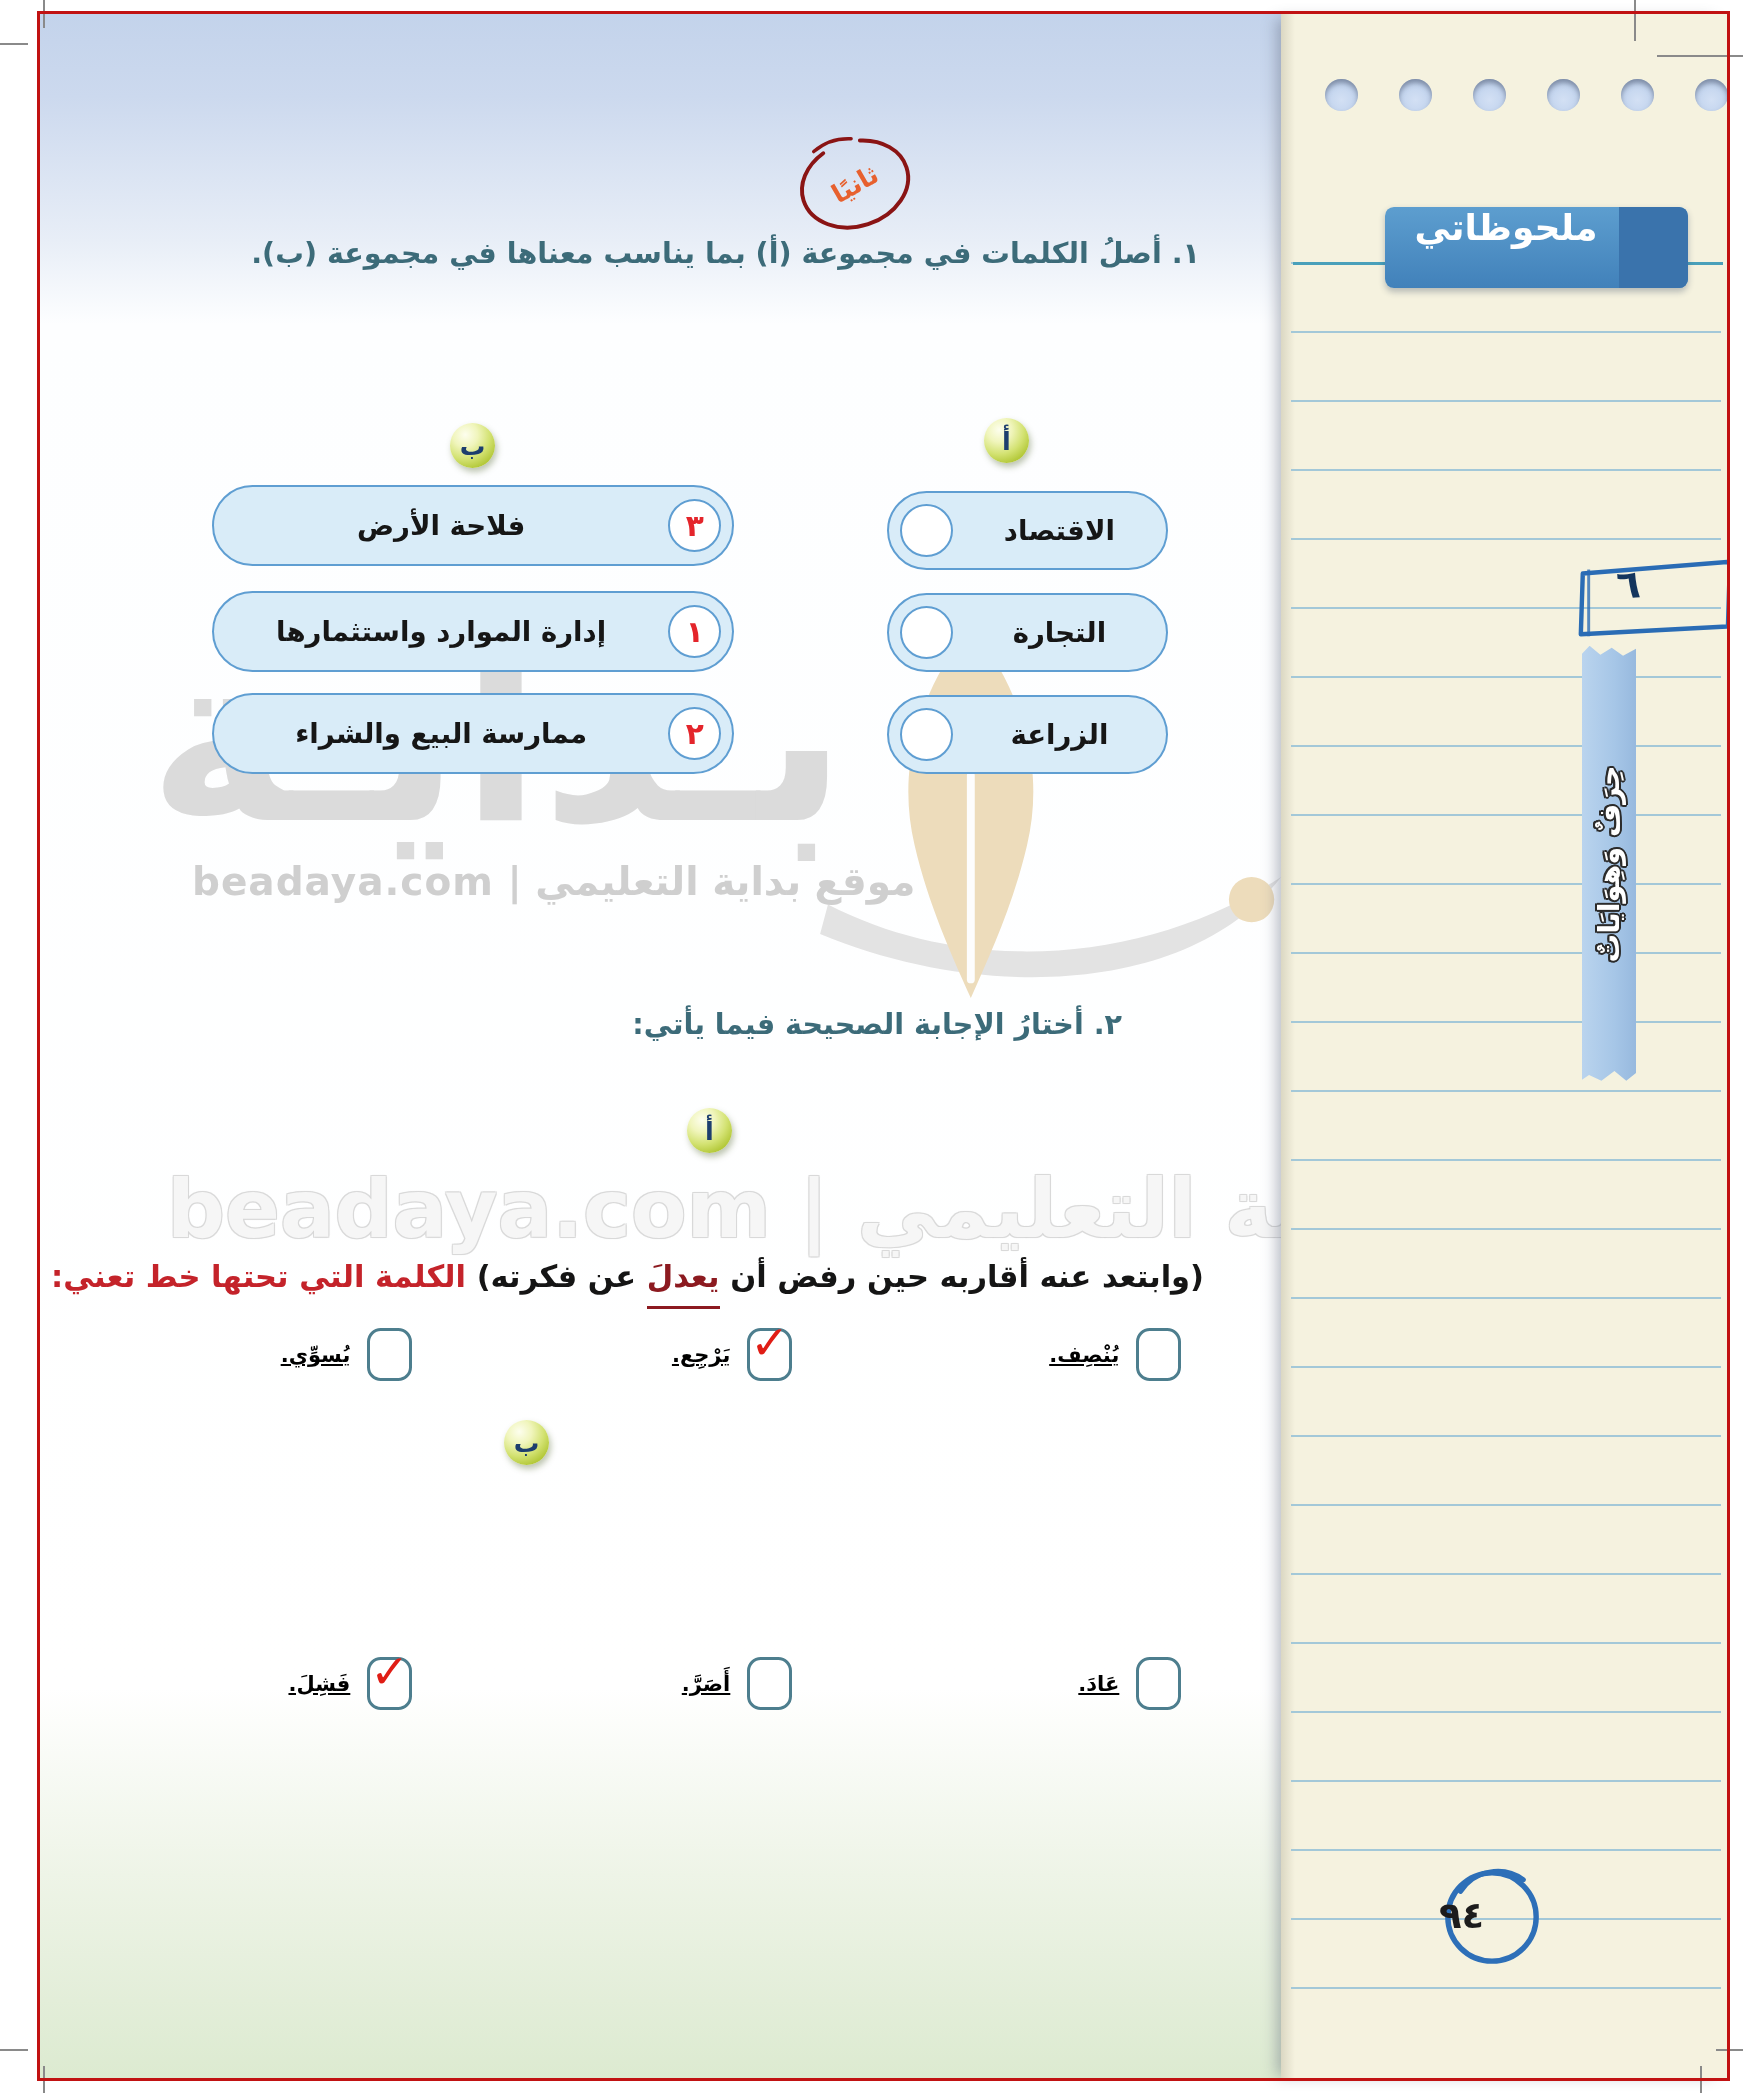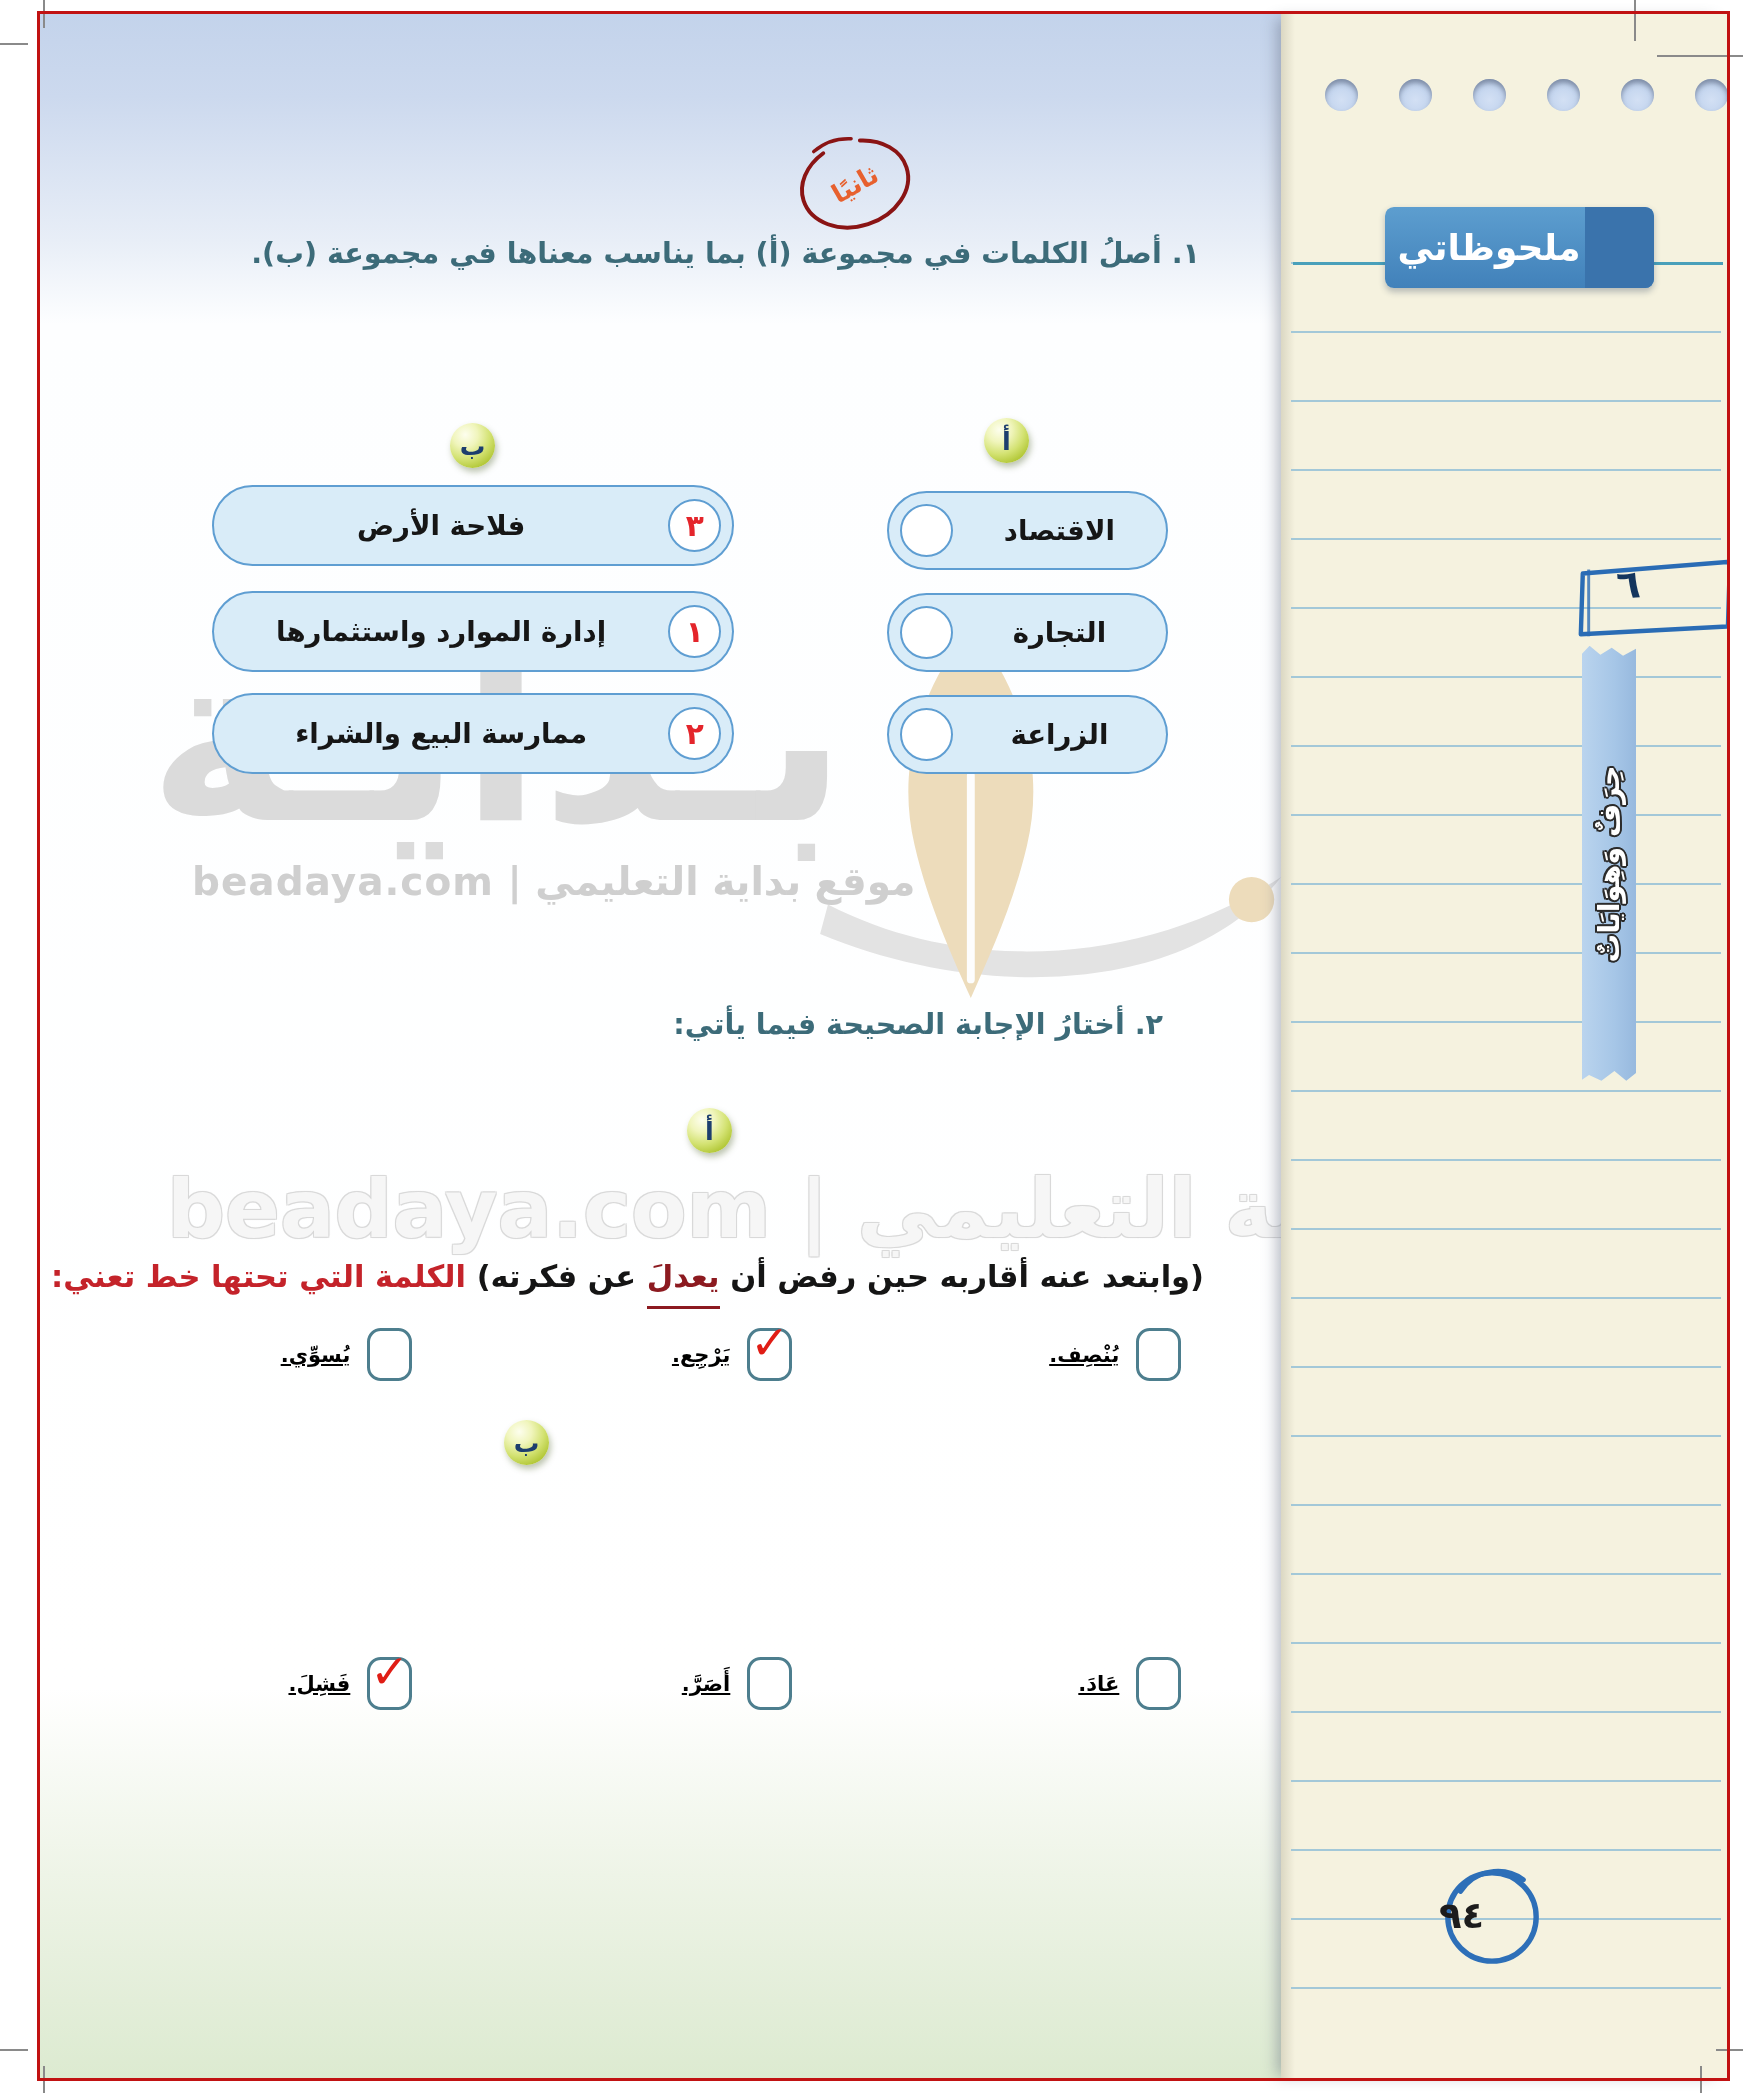--- a/index.html
+++ b/index.html
@@ -62,23 +62,23 @@
   .notebook{position:absolute;left:1281px;top:13.8px;width:446px;height:2067px;background:#f5f2df;z-index:3;
             box-shadow:-8.9px 0 13.8px -4.9px rgba(90,100,120,.45);overflow:hidden;}
   .notebook::before{content:"";position:absolute;left:0;top:0;bottom:0;width:13.8px;
             background:linear-gradient(90deg,rgba(140,135,110,.25),rgba(140,135,110,0));}
   .hole{position:absolute;top:65px;width:32.5px;height:32.5px;border-radius:50%;
         background:radial-gradient(circle at 50% 65%,#d3e0f4,#b6cbe9);
         box-shadow:inset 0 3.9px 4.9px rgba(75,85,110,.55);}
   .nb-lines{position:absolute;left:9.9px;right:5.9px;top:248px;height:1773px;
         background:repeating-linear-gradient(180deg,#a3c8d8 0,#a3c8d8 2px,transparent 2px,transparent 69px);}
   .nb-line-dark{position:absolute;left:11.8px;right:3.9px;top:248px;height:3px;background:#49a0ba;}
-  .nb-badge{position:absolute;left:104px;top:193px;width:269px;height:81px;border-radius:8.9px;
+  .nb-badge{position:absolute;left:104px;top:193px;width:303px;height:81px;border-radius:8.9px;
         background:linear-gradient(180deg,#5d9ecf,#4181ba);box-shadow:0 3.9px 6.9px rgba(40,60,90,.3);
-        display:flex;align-items:center;justify-content:center;padding-right:61px;box-sizing:border-box;}
+        display:flex;align-items:flex-start;justify-content:center;padding-right:61px;box-sizing:border-box;}
   .nb-badge::after{content:"";position:absolute;right:0;top:0;bottom:0;width:69px;background:#3a73ac;border-radius:0 8.9px 8.9px 0;}
   .nb-badge-label{color:#fff;font-size:36px;font-weight:bold;}
   .unit-num{position:absolute;left:313px;top:548px;width:69px;text-align:center;
         font-size:39px;font-weight:bold;color:#14365e;transform:rotate(-4deg);}
   .ribbon{position:absolute;left:301px;top:632px;width:54px;height:435px;
         background:linear-gradient(90deg,#bad4ee 0%,#a6c6e7 60%,#97b9de 100%);
         clip-path:polygon(0 7.9px,14% 0,34% 8.9px,55% 2px,76% 9.9px,100% 3px,100% calc(100% - 7.9px),82% 100%,60% calc(100% - 9.9px),36% 100%,13% calc(100% - 5.9px),0 calc(100% - 1px));}
   .ribbon-text{position:absolute;width:435px;height:54px;left:-191px;top:191px;transform:rotate(-90deg);
         display:flex;align-items:center;justify-content:center;direction:rtl;
         font-size:28.6px;font-weight:bold;color:#fff;letter-spacing:1px;
@@ -154,21 +154,21 @@
       </span>
       <span class="pill-label">إدارة الموارد واستثمارها</span>
     </div>
     <div class="pill pill-b" style="top:693px">
       <span class="pill-circle">
         <span class="pill-num">٢</span>
       </span>
       <span class="pill-label">ممارسة البيع والشراء</span>
     </div>
 
-    <div class="heading" style="top:1007px;right:581px">٢. أختارُ الإجابة الصحيحة فيما يأتي:</div>
+    <div class="heading" style="top:1007px;right:622px">٢. أختارُ الإجابة الصحيحة فيما يأتي:</div>
 
     <div class="ball" style="left:687px;top:1108px">أ</div>
 
     <div class="sentence" style="top:1259px;right:540px" dir="rtl"><span>(وابتعد عنه أقاربه حين رفض أن </span><span class="u-word">يعدلَ</span><span> عن فكرته) </span><span class="red-text">الكلمة التي تحتها خط تعني:</span></div>
 
     <div class="opt" style="top:1328px;right:563px">
       <span class="optbox">
         
       </span>
       <span class="optlabel">يُنْصِف.</span>

